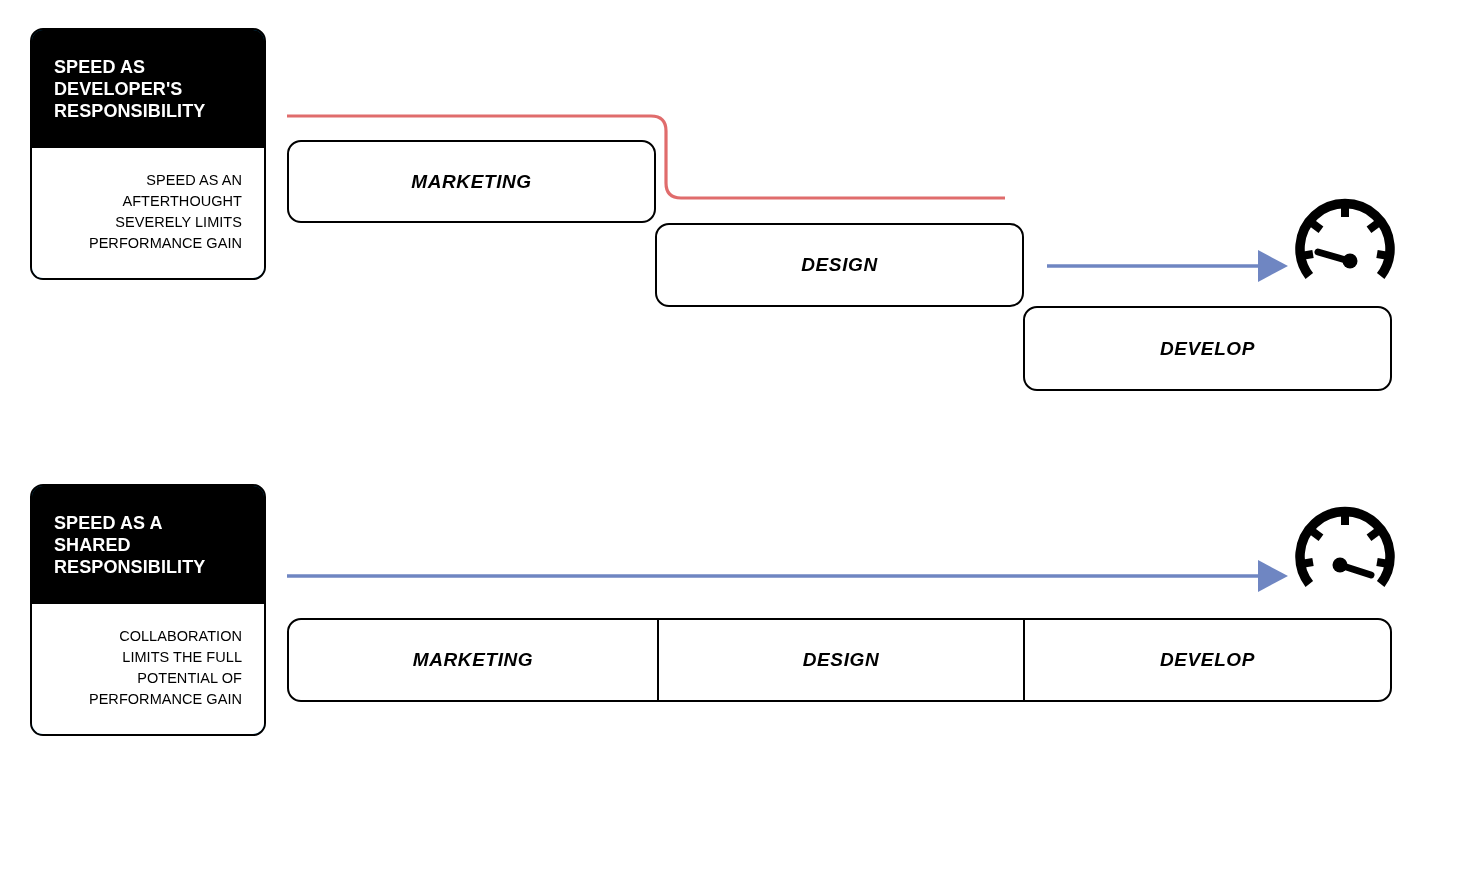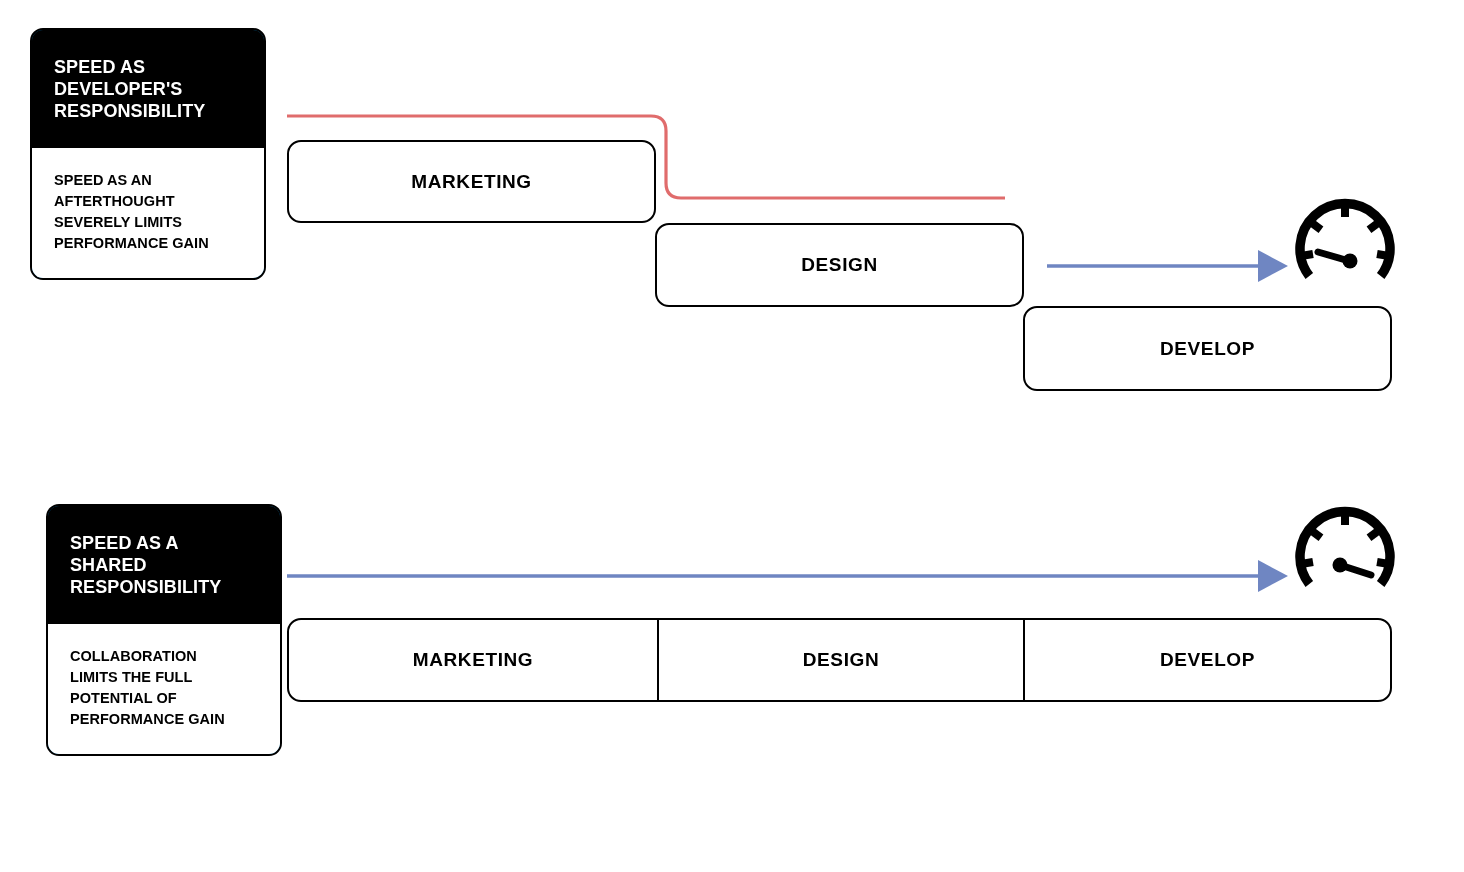--- a/index.html
+++ b/index.html
@@ -44,42 +44,44 @@
     white-space: pre-line;
   }
   .card-body {
     background: #ffffff;
     color: #000000;
     padding: 22px 22px 24px 22px;
     box-sizing: border-box;
   }
   .card-body-text {
     font-size: 14.5px;
-    font-weight: bold;
+    font-weight: normal;
     line-height: 1.45;
     letter-spacing: 0.05px;
     white-space: pre-line;
+    text-align: right;
   }
 
   
   .stage-box {
     position: absolute;
     border: 2.5px solid #000000;
     border-radius: 14px;
     background: #ffffff;
     box-sizing: border-box;
     display: flex;
     align-items: center;
     justify-content: center;
   }
   .stage-label {
     font-size: 19px;
     font-weight: bold;
     letter-spacing: 0.6px;
     color: #000000;
+    font-style: italic;
   }
 
   
   .joined-bar {
     position: absolute;
     display: flex;
     border: 2.5px solid #000000;
     border-radius: 14px;
     background: #ffffff;
     box-sizing: border-box;
@@ -178,21 +180,21 @@
   </div>
 
   <div class="stage-box" style="left:655px; top:223px; width:369px; height:84px;">
     <span class="stage-label">DESIGN</span>
   </div>
 
   <div class="stage-box" style="left:1023px; top:306px; width:369px; height:85px;">
     <span class="stage-label">DEVELOP</span>
   </div>
 
-  <div class="info-card" style="left:30px; top:504px;margin-left:16px;">
+  <div class="info-card" style="left:30px; top:484px;">
     <div class="card-header">
       <div class="card-header-text">SPEED AS A
 SHARED
 RESPONSIBILITY</div>
     </div>
     <div class="card-body">
       <div class="card-body-text">COLLABORATION
 LIMITS THE FULL
 POTENTIAL OF
 PERFORMANCE GAIN</div>

